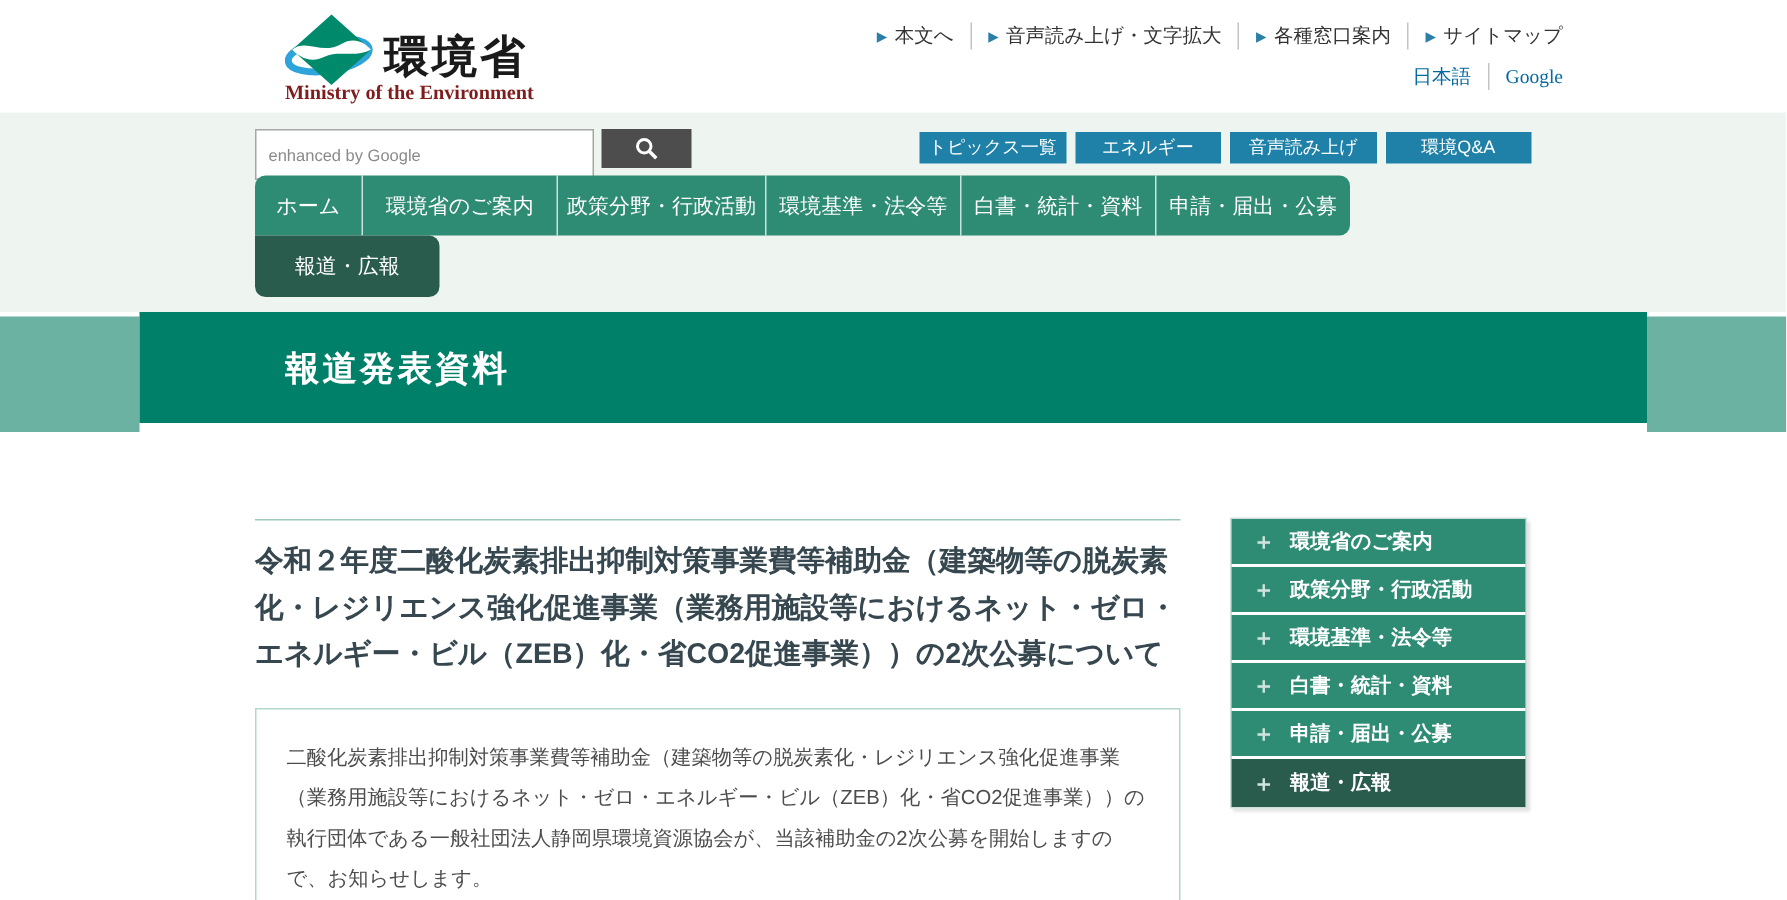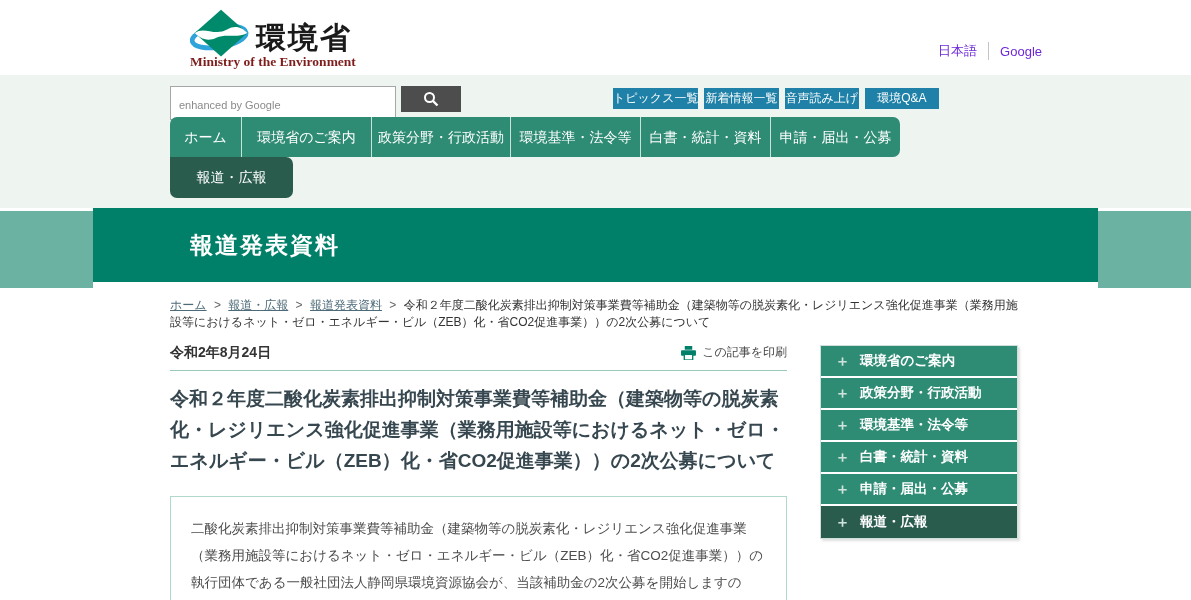--- a/index.html
+++ b/index.html
@@ -13,30 +13,30 @@
   .logo-mark { position:absolute; left:0; top:2px; }
   .logo-title { position:absolute; left:66px; top:12px; font-size:30px; font-weight:bold; color:#1a1a1a; letter-spacing:2px; white-space:nowrap; }
   .logo-sub { position:absolute; left:0px; top:48px; width:230px; font-family:"Liberation Serif","DejaVu Serif",serif; font-weight:bold; font-size:13.5px; color:#7f1d1d; white-space:nowrap; }
 
   .util-links { position:absolute; top:15px; right:169px; display:flex; align-items:center; }
   .util-link { font-size:13px; color:#333; padding:0 11px; border-right:1px solid #c4c4c4; cursor:pointer; white-space:nowrap; }
   .util-link:last-child { border-right:none; padding-right:0; }
   .util-link .arrow { color:#2a7fa8; font-size:9px; margin-right:5px; vertical-align:1px; }
 
   .lang-links { position:absolute; top:42px; right:169px; display:flex; align-items:center; }
-  .lang-link { font-size:13px; color:#6d28d9; padding:0 11px; cursor:pointer; }
+  .lang-link { font-size:13px; color:#0369a1; padding:0 11px; cursor:pointer;font-family:Liberation Serif, serif; }
   .lang-link:first-child { border-right:1px solid #c4c4c4; }
   .lang-link:last-child { padding-right:0; }
 
   
   .mint-band { position:absolute; left:0; top:75px; width:1191px; height:133px; background:#eef5f1; }
-  .search-input { position:absolute; left:170px; top:11px; width:226px; height:26px; border:1px solid #a6a6a6; background:#fff; font-size:15px; color:#777; padding:16px 8px; }
+  .search-input { position:absolute; left:170px; top:11px; width:226px; height:26px; border:1px solid #a6a6a6; background:#fff; font-size:12px; color:#777; padding:16px 8px; }
   .search-input::placeholder { color:#8a8a8a; font-size:11px; }
   .search-btn { position:absolute; left:401px; top:11px; width:60px; height:26px; background:#4d4d4d; border:none; cursor:pointer; display:flex; align-items:center; justify-content:center; }
-  .quick-btns { position:absolute; left:613px; top:13px; width:326px; display:flex; gap:6px; }
+  .quick-btns { position:absolute; left:613px; top:13px; width:408px; display:flex; gap:6px; }
   .quick-btn { flex:1; height:21px; background:#1f81a8; color:#fff; font-size:12px; text-align:center; line-height:21px; cursor:pointer; white-space:nowrap; }
 
   .nav-row { position:absolute; left:170px; top:42px; width:730px; height:40px; background:#2e8b74; border-radius:7px 7px 7px 0; display:flex; }
   .nav-item { flex:1; text-align:center; color:#fff; font-size:14px; line-height:40px; border-right:1px solid rgba(255,255,255,.75); cursor:pointer; white-space:nowrap; padding:0 6px; }
   .nav-item:first-child { flex:0 0 72px; }
   .nav-item:last-child { border-right:none; }
   .nav-tab { position:absolute; left:170px; top:82px; width:123px; height:41px; background:#2a5c4e; border-radius:0 7px 7px 7px; color:#fff; font-size:14px; text-align:center; line-height:41px; cursor:pointer; }
 
   
   .banner { position:absolute; left:0; top:208px; width:1191px; height:77px; }
@@ -78,39 +78,45 @@
     <div class="logo">
       <svg class="logo-mark" width="62" height="54" viewBox="0 0 66 56">
         <ellipse cx="31" cy="30" rx="29" ry="11" fill="none" stroke="#2ea4da" stroke-width="5" transform="rotate(-9 31 30)"></ellipse>
         <path d="M33 1 L61 26 L33 51 L5 26 Z" fill="#008a6c"></path>
         <path d="M5 26 C15 18 26 30 40 22 C48 17 56 20 61 26 C50 32 38 26 28 31 C18 36 10 31 5 26 Z" fill="#ffffff"></path>
       </svg>
       <span class="logo-title">環境省</span>
       <span class="logo-sub">Ministry of the Environment</span>
     </div>
 
+    <div class="util-links">
+        <span class="util-link"><span class="arrow">▶</span><span>本文へ</span></span>
+        <span class="util-link"><span class="arrow">▶</span><span>音声読み上げ・文字拡大</span></span>
+        <span class="util-link"><span class="arrow">▶</span><span>各種窓口案内</span></span>
+        <span class="util-link"><span class="arrow">▶</span><span>サイトマップ</span></span>
+      </div>
 
     <div class="lang-links">
         <span class="lang-link">日本語</span>
         <span class="lang-link">Google</span>
       </div>
   </div>
 
   <div class="mint-band">
     <input class="search-input" type="text" placeholder="enhanced by Google" style="">
     <button class="search-btn">
       <svg width="16" height="16" viewBox="0 0 16 16">
         <circle cx="6.5" cy="6.5" r="4.5" fill="none" stroke="#fff" stroke-width="2"></circle>
         <line x1="10" y1="10" x2="14.5" y2="14.5" stroke="#fff" stroke-width="2.4"></line>
       </svg>
     </button>
 
     <div class="quick-btns">
         <span class="quick-btn">トピックス一覧</span>
-        <span class="quick-btn">新着情報一覧</span>
+        <span class="quick-btn">エネルギー</span>
         <span class="quick-btn">音声読み上げ</span>
         <span class="quick-btn">環境Q&amp;A</span>
       </div>
 
     <nav class="nav-row">
         <span class="nav-item">ホーム</span>
         <span class="nav-item">環境省のご案内</span>
         <span class="nav-item">政策分野・行政活動</span>
         <span class="nav-item">環境基準・法令等</span>
         <span class="nav-item">白書・統計・資料</span>
@@ -119,42 +125,22 @@
     <div class="nav-tab">報道・広報</div>
   </div>
 
   <div class="banner">
     <div class="banner-left"></div>
     <div class="banner-main"></div>
     <div class="banner-right"></div>
     <h1 class="banner-title">報道発表資料</h1>
   </div>
 
-  <div class="breadcrumb">
-    <span><a class="crumb-link">ホーム</a></span>
-    <span class="crumb-sep">&gt;</span>
-    <span><a class="crumb-link">報道・広報</a></span>
-    <span class="crumb-sep">&gt;</span>
-    <span><a class="crumb-link">報道発表資料</a></span>
-    <span class="crumb-sep">&gt;</span>
-    <span>令和２年度二酸化炭素排出抑制対策事業費等補助金（建築物等の脱炭素化・レジリエンス強化促進事業（業務用施設等におけるネット・ゼロ・エネルギー・ビル（ZEB）化・省CO2促進事業））の2次公募について</span>
-  </div>
 
   <div class="article">
-    <div class="article-meta">
-      <span class="article-date">令和2年8月24日</span>
-      <span class="print-link">
-        <svg width="15" height="14" viewBox="0 0 16 15">
-          <rect x="4" y="0" width="8" height="4" fill="#00806b"></rect>
-          <rect x="0" y="4.5" width="16" height="6" rx="1" fill="#00806b"></rect>
-          <rect x="3.5" y="9" width="9" height="6" fill="#fff" stroke="#00806b" stroke-width="1.4"></rect>
-        </svg>
-        <span class="print-label">この記事を印刷</span>
-      </span>
-    </div>
     <hr class="article-hr">
     <h2 class="article-title">令和２年度二酸化炭素排出抑制対策事業費等補助金（建築物等の脱炭素化・レジリエンス強化促進事業（業務用施設等におけるネット・ゼロ・エネルギー・ビル（ZEB）化・省CO2促進事業））の2次公募について</h2>
     <div class="summary-box">
       <p class="summary-text">二酸化炭素排出抑制対策事業費等補助金（建築物等の脱炭素化・レジリエンス強化促進事業（業務用施設等におけるネット・ゼロ・エネルギー・ビル（ZEB）化・省CO2促進事業））の執行団体である一般社団法人静岡県環境資源協会が、当該補助金の2次公募を開始しますので、お知らせします。</p>
     </div>
   </div>
 
   <div class="sidebar">
       <div class="side-item">
       <span class="plus-icon">＋</span>

